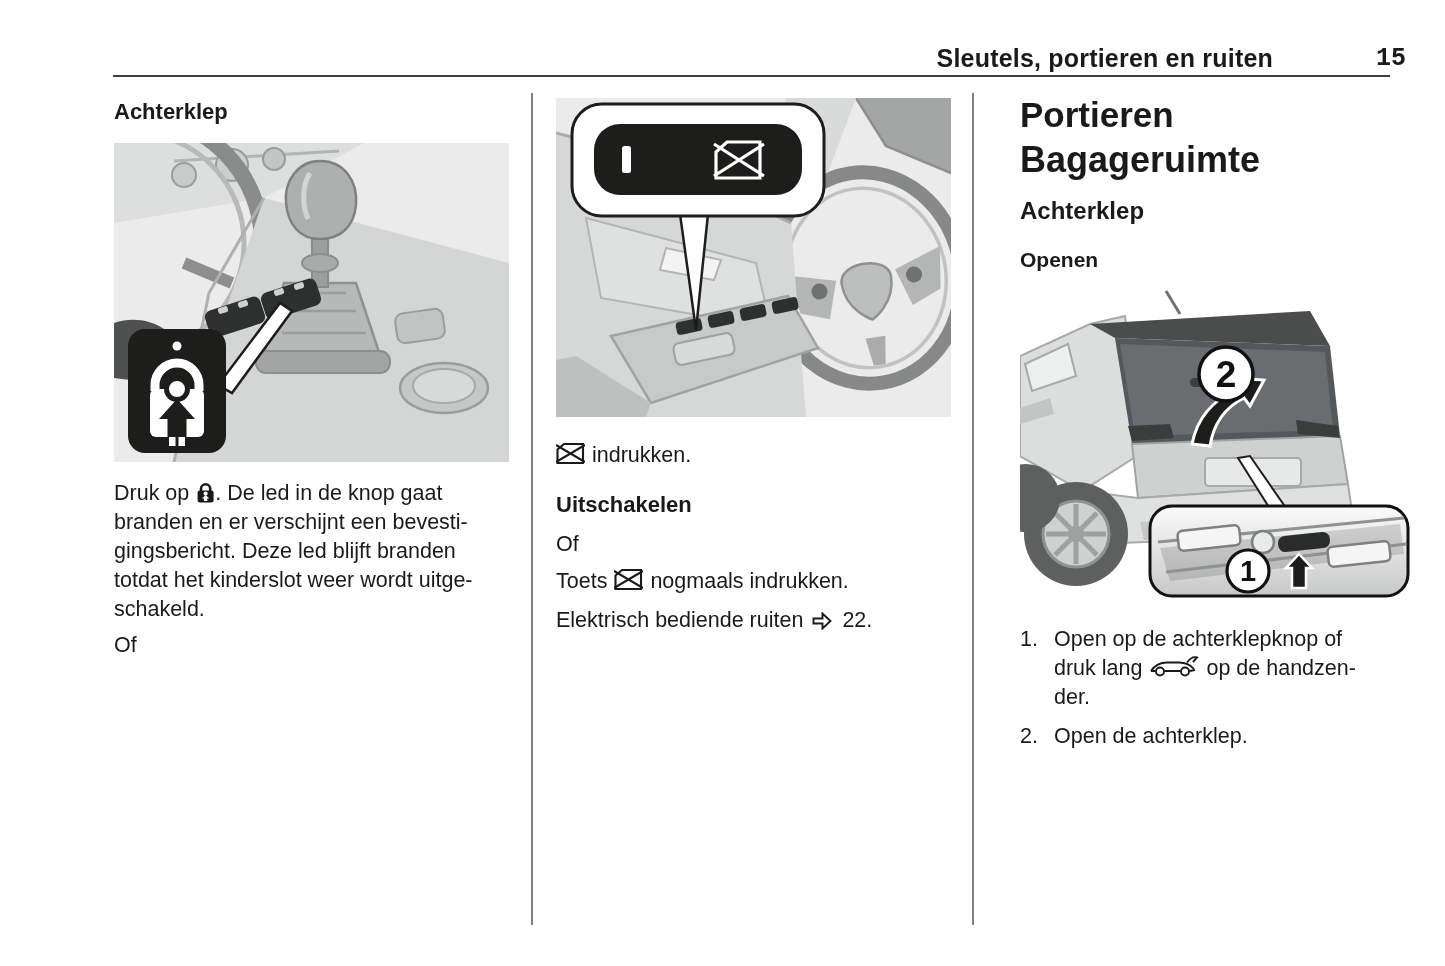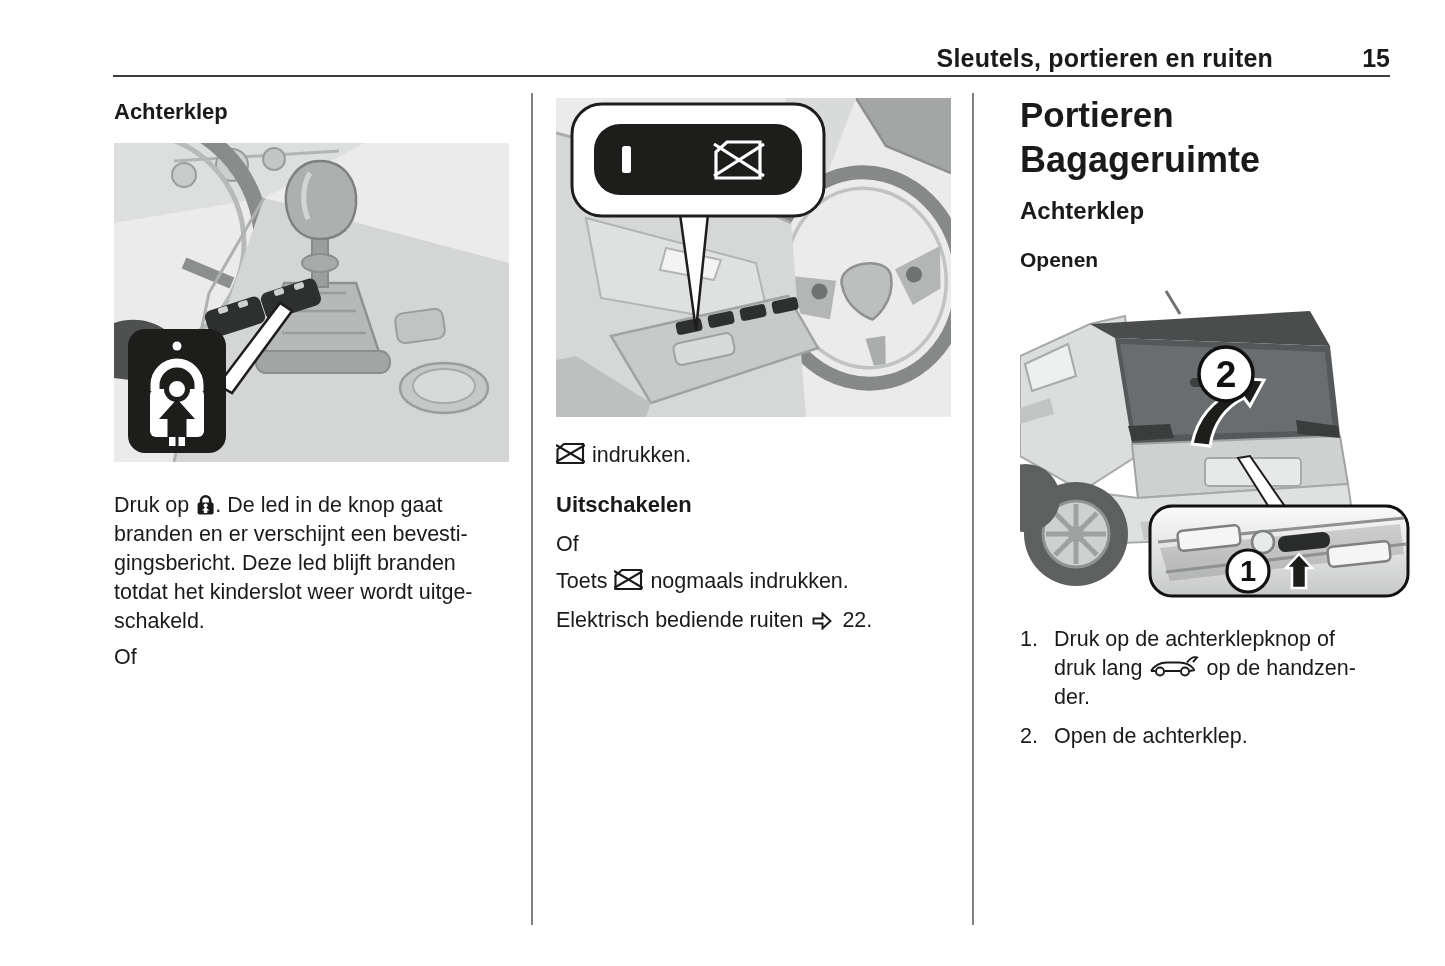--- a/index.html
+++ b/index.html
@@ -3,21 +3,21 @@
 <meta charset="utf-8">
 <style>
   html,body{margin:0;padding:0;}
   body{
     width:1445px;height:966px;position:relative;overflow:hidden;
     background:#ffffff;color:#1a1a1a;
     font-family:"Liberation Sans", sans-serif;
   }
   
   .hdr-title{position:absolute;top:44px;right:172px;font-size:25px;font-weight:bold;letter-spacing:.2px;}
-  .hdr-page{position:absolute;top:44px;right:55px;font-size:25px;font-weight:bold;}
+  .hdr-page{position:absolute;top:44px;right:39px;font-size:25px;font-weight:bold;font-family:Liberation Mono, monospace;}
   .hdr-rule{position:absolute;left:113px;right:55px;top:75px;height:2px;background:#3d3f3e;}
   
   .divider{position:absolute;top:93px;height:832px;width:2px;background:#7e8180;}
   #divider-1{left:531px;}
   #divider-2{left:972px;}
   .col{position:absolute;top:93px;}
   #col-1{left:114px;width:395px;}
   #col-2{left:556px;width:395px;}
   #col-3{left:1020px;width:394px;}
   
@@ -105,21 +105,21 @@
         <path d="M41,248 V242 A22,22 0 0 1 85,242 V248" fill="none" stroke="#ffffff" stroke-width="9"></path>
         <rect x="36" y="246" width="54" height="48" rx="6" fill="#ffffff"></rect>
         <circle cx="63" cy="246" r="10.5" fill="#ffffff" stroke="#1d1d1b" stroke-width="5"></circle>
         <path d="M63,256 L45,276 L53.5,276 L53.5,294 L72.5,294 L72.5,276 L81,276 Z" fill="#1d1d1b"></path>
         <rect x="55" y="294" width="6.5" height="9" fill="#ffffff"></rect>
         <rect x="64.5" y="294" width="6.5" height="9" fill="#ffffff"></rect>
       </g>
     </g>
   </svg>
 
-  <div class="body-txt" style="margin-top:29px">
+  <div class="body-txt" style="margin-top:17px">
     <span>Druk op</span><svg class="inline-icon icon-ml" width="19" height="22" viewBox="0 0 19 22">
       <path d="M5,10 V7.8 A4.6,4.6 0 0 1 14.2,7.8 V10" fill="none" stroke="#1a1a1a" stroke-width="2.6"></path>
       <rect x="1.6" y="9.4" width="16" height="12" rx="2.2" fill="#1a1a1a"></rect>
       <circle cx="9.6" cy="12.6" r="2.1" fill="#ffffff"></circle>
       <path d="M9.6,14 L5.9,17.4 L7.9,17.4 L7.9,20 L11.3,20 L11.3,17.4 L13.3,17.4 Z" fill="#ffffff"></path>
     </svg><span>. De led in de knop gaat</span><br>
     <span class="prelines">branden en er verschijnt een bevesti-
 gingsbericht. Deze led blijft branden
 totdat het kinderslot weer wordt uitge-
 schakeld.</span>
@@ -273,21 +273,21 @@
       <circle cx="228" cy="285" r="21" fill="#ffffff" stroke="#111111" stroke-width="3.2"></circle>
       <text x="228" y="295" text-anchor="middle" font-family="Liberation Sans, sans-serif" font-size="29" font-weight="bold" fill="#111111">1</text>
       <path d="M272,268 L286,268 L286,288 L292,288 L279,302 L266,288 L272,288 Z" transform="rotate(180 279 285)" fill="#1d1d1b" stroke="#ffffff" stroke-width="2.5"></path>
     </g>
   </svg>
 
   <div class="olist">
     <div class="olist-item">
       <div class="olist-num">1.</div>
       <div class="olist-body">
-        <span>Druk op de achterklepknop of</span><br>
+        <span>Open op de achterklepknop of</span><br>
         <span>druk lang</span><svg class="inline-icon icon-mlr" width="50" height="24" viewBox="0 0 50 24" stroke="#1a1a1a" stroke-width="1.9" fill="none">
           <path d="M2,17 C6,11 12,8.5 18,8.5 L30,8.5 C37,8.5 42,11.5 45,15"></path>
           <path d="M2,17 L6.5,17 M15.5,17 L31.5,17 M40.5,17 L46,16"></path>
           <circle cx="11" cy="17.5" r="4"></circle>
           <circle cx="36" cy="17.5" r="4"></circle>
           <path d="M38,8.5 C41,4.5 45,2.5 48,3.5 L44,8"></path>
         </svg><span>op de handzen-</span><br>
         <span>der.</span>
       </div>
     </div>

